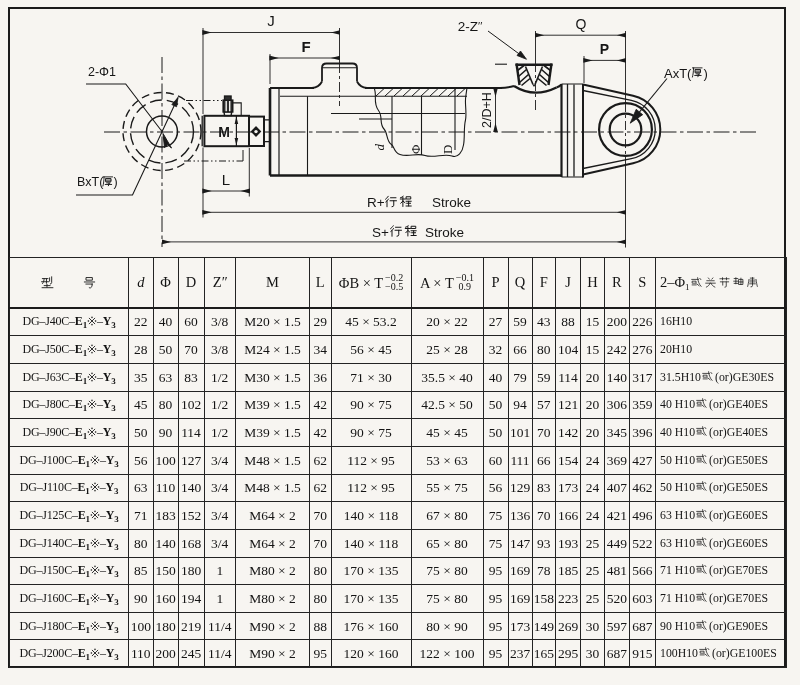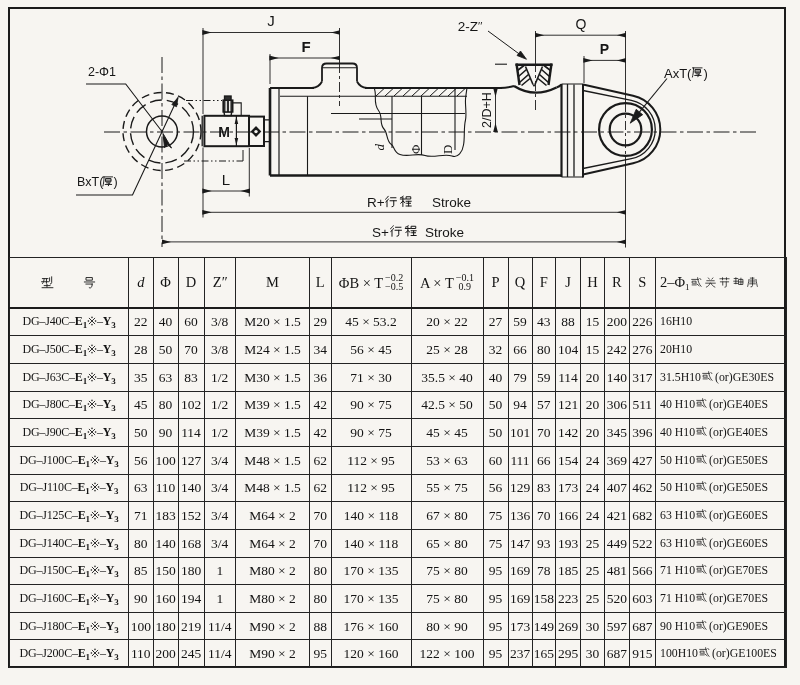--- a/index.html
+++ b/index.html
@@ -392,21 +392,21 @@
         <td>M39 × 1.5</td>
         <td>42</td>
         <td>90 × 75</td>
         <td>42.5 × 50</td>
         <td>50</td>
         <td>94</td>
         <td>57</td>
         <td>121</td>
         <td>20</td>
         <td>306</td>
-        <td>511</td>
+        <td>359</td>
         <td class="lc">40 H10<svg class="cj" style="width:11px;height:11px;margin-bottom:-1px">
             <use href="#ghuo"></use>
           </svg>(or)GE40ES</td>
       </tr>
 <tr>
         <td class="mc">DG–J90C–<b>E</b><span class="su"><b>1</b></span><svg class="cj" style="width:10px;height:10px;margin-bottom:-1px">
             <use href="#gref"></use>
           </svg>–<b>Y</b><span class="su"><b>3</b></span></td>
         <td>50</td>
         <td>90</td>
@@ -484,21 +484,21 @@
         <td>M64 × 2</td>
         <td>70</td>
         <td>140 × 118</td>
         <td>67 × 80</td>
         <td>75</td>
         <td>136</td>
         <td>70</td>
         <td>166</td>
         <td>24</td>
         <td>421</td>
-        <td>682</td>
+        <td>496</td>
         <td class="lc">63 H10<svg class="cj" style="width:11px;height:11px;margin-bottom:-1px">
             <use href="#ghuo"></use>
           </svg>(or)GE60ES</td>
       </tr>
 <tr>
         <td class="mc">DG–J140C–<b>E</b><span class="su"><b>1</b></span><svg class="cj" style="width:10px;height:10px;margin-bottom:-1px">
             <use href="#gref"></use>
           </svg>–<b>Y</b><span class="su"><b>3</b></span></td>
         <td>80</td>
         <td>140</td>

